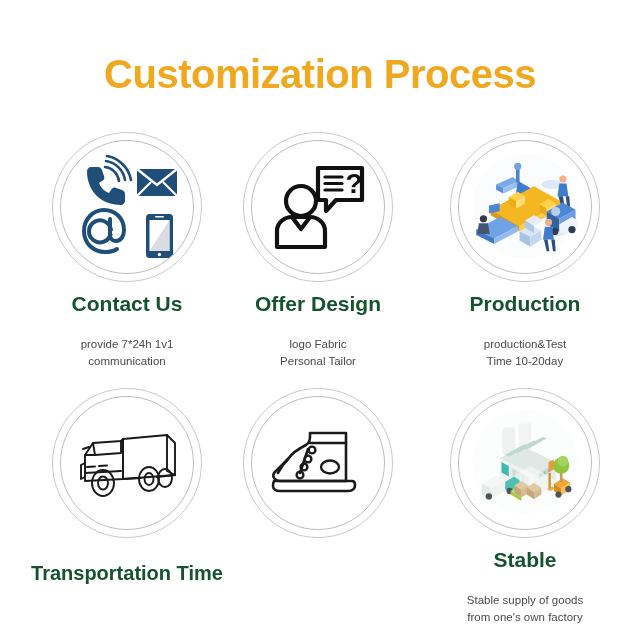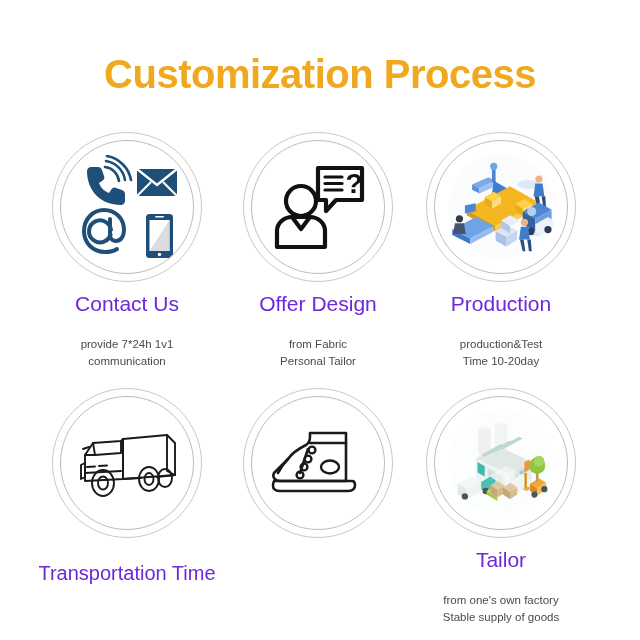--- a/index.html
+++ b/index.html
@@ -44,21 +44,21 @@
   }
   .step {
     position: absolute;
     width: 210px;
     text-align: center;
   }
   .step.r1 { top: 0px; }
   .step.r2 { top: 256px; }
   .step.c1 { left: 22px; }
   .step.c2 { left: 213px; }
-  .step.c3 { left: 396px; }
+  .step.c3 { left: 420px; }
 
   
   .circle-outer {
     position: relative;
     width: 150px;
     height: 150px;
     margin: 0 auto;
     border-radius: 50%;
     border: 1.3px solid #c9c9c9;
     box-sizing: border-box;
@@ -83,22 +83,22 @@
     display: flex;
     align-items: center;
     justify-content: center;
   }
   .icon-wrap svg { display: block; }
 
   
   .step-title {
     margin-top: 10px;
     font-size: 21px;
-    font-weight: normal;
-    color: #6d28d9;
+    font-weight: bold;
+    color: #14532d;
     line-height: 1.1;
     white-space: nowrap;
   }
   .step-title.wide { font-size: 20px; margin-top: 24px; }
   .step-sub {
     margin-top: 21px;
     font-size: 11.5px;
     color: #4a4a4a;
     line-height: 1.45;
   }
@@ -171,21 +171,21 @@
                 <line x1="57" y1="26.5" x2="74" y2="26.5"></line>
                 <line x1="57" y1="33" x2="74" y2="33"></line>
               </g>
               <text x="86" y="36" font-family="'Liberation Sans', sans-serif" font-size="28" font-weight="bold" fill="#111111" text-anchor="middle">?</text>
             </svg>
           </div>
         </div>
       </div>
       <div class="step-title">Offer Design</div>
       <div class="step-sub">
-        <div>from Fabric</div>
+        <div>logo Fabric</div>
         <div>Personal Tailor</div>
       </div>
     </div>
 
     <div class="step r1 c3">
       <div class="circle-outer">
         <div class="circle-inner">
           <div class="icon-wrap">
             <svg width="124" height="118" viewBox="0 0 124 118">
               <circle cx="62" cy="58" r="58" fill="#fbfcfe"></circle>
@@ -387,21 +387,21 @@
               <circle cx="99" cy="94" r="3.4" fill="#46565c"></circle>
               <circle cx="110" cy="88" r="3.4" fill="#46565c"></circle>
 
               <circle cx="102" cy="62" r="9" fill="#8dc63f"></circle>
               <circle cx="104" cy="57" r="6" fill="#a5d45e"></circle>
               <rect x="100.6" y="70" width="3" height="10" fill="#c49a5e"></rect>
             </svg>
           </div>
         </div>
       </div>
-      <div class="step-title">Tailor</div>
+      <div class="step-title">Stable</div>
       <div class="step-sub">
+        <div>Stable supply of goods</div>
         <div>from one's own factory</div>
-        <div>Stable supply of goods</div>
       </div>
     </div>
 
   </div>
 </div>
 
 </body></html>

